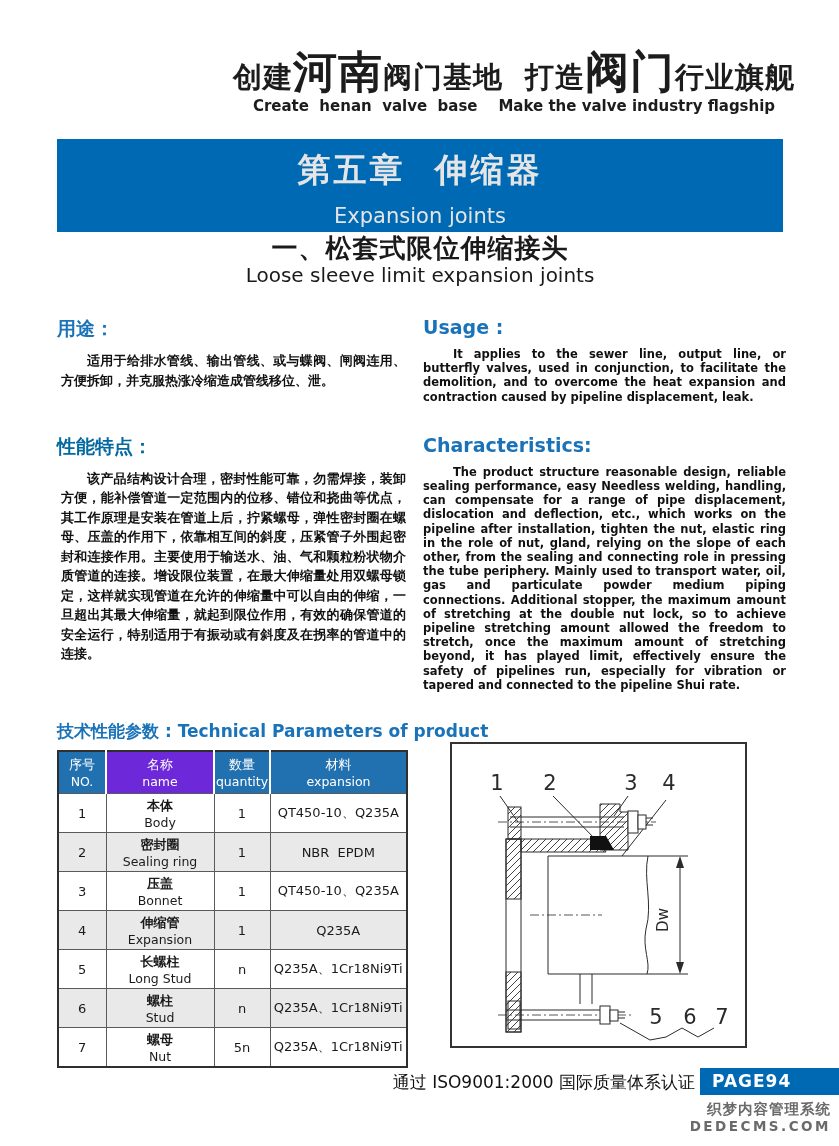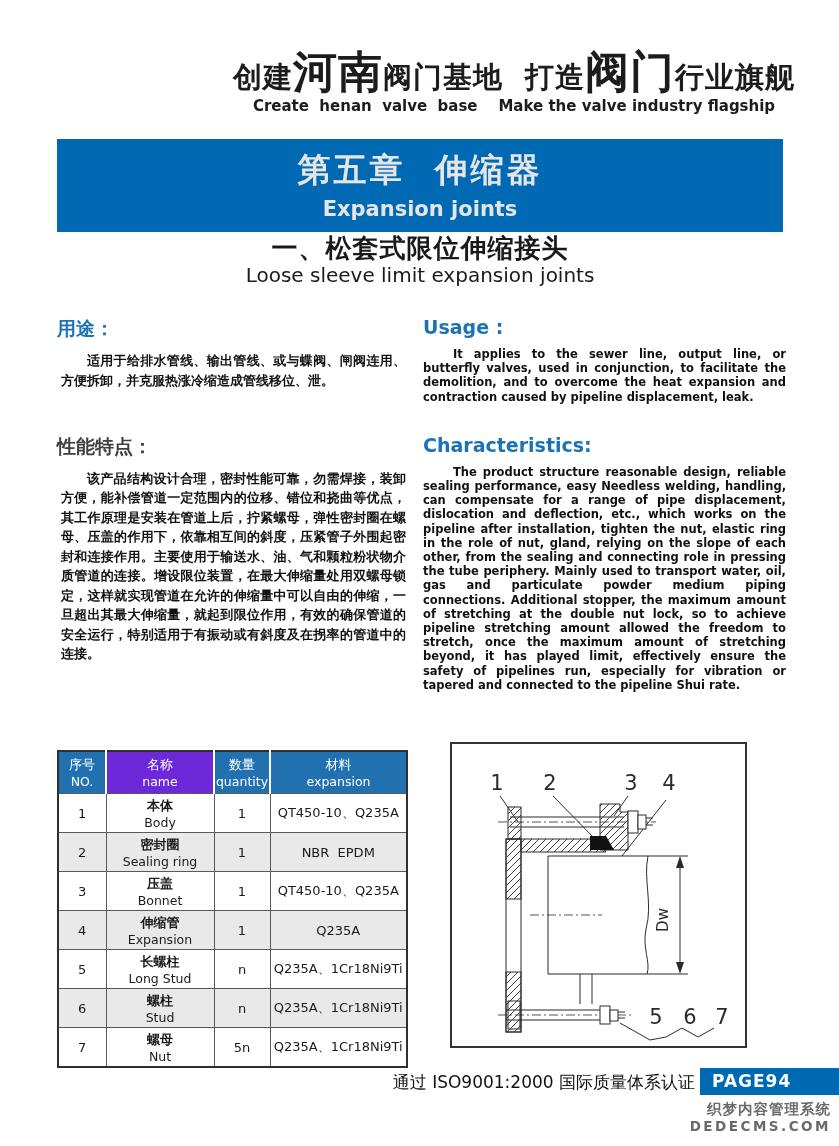--- a/index.html
+++ b/index.html
@@ -13,21 +13,21 @@
   .hdr{position:absolute;top:50px;right:44px;text-align:center;color:#1c1c1c;}
   .hdr-cn{line-height:1;font-weight:700;letter-spacing:1px;}
   .hdr-cn .sm{font-size:29px;vertical-align:baseline;}
   .hdr-cn .lg{font-size:44px;vertical-align:baseline;}
   .hdr-cn .gap{display:inline-block;width:22px;}
   .hdr-en{margin-top:3px;font-size:15px;font-weight:700;white-space:pre;}
 
   
   .banner{position:absolute;left:57px;top:139px;width:726px;height:93px;text-align:center;color:#e5e5e5;}
   .banner-title{padding-top:9px;font-size:33px;font-weight:700;letter-spacing:3px;white-space:pre;}
-  .banner-sub{margin-top:4px;font-size:21px;font-weight:bold;}
+  .banner-sub{margin-top:11px;font-size:21px;}
 
   
   .sec-title{position:absolute;left:57px;width:726px;text-align:center;}
   .sec-title-cn{top:231px;font-size:26px;font-weight:700;letter-spacing:1px;}
   .sec-title-en{top:262px;font-size:20px;}
 
   
   .cols{position:absolute;left:57px;top:316px;width:729px;display:grid;
         grid-template-columns:353px 1fr;column-gap:13px;}
   .blk h3{margin:0 0 9px 0;font-size:19px;font-weight:700;}
@@ -82,29 +82,30 @@
   <div class="cols">
     <div class="blk">
       <h3 class="hd-blue" style="color: rgb(26, 115, 184);">用途：</h3>
       <p class="p-cn">适用于给排水管线、输出管线、或与蝶阀、闸阀连用、方便拆卸，并克服热涨冷缩造成管线移位、泄。</p>
     </div>
     <div class="blk">
       <h3 class="hd-blue" style="color: rgb(26, 115, 184);">Usage :</h3>
       <p class="p-en">It applies to the sewer line, output line, or butterfly valves, used in conjunction, to facilitate the demolition, and to overcome the heat expansion and contraction caused by pipeline displacement, leak.</p>
     </div>
     <div class="blk row2">
-      <h3 class="hd-blue" style="color: #404040;">性能特点：</h3>
+      <h3 class="hd-blue" style="color: #0369a1;">性能特点：</h3>
       <p class="p-cn">该产品结构设计合理，密封性能可靠，勿需焊接，装卸方便，能补偿管道一定范围内的位移、错位和挠曲等优点，其工作原理是安装在管道上后，拧紧螺母，弹性密封圈在螺母、压盖的作用下，依靠相互间的斜度，压紧管子外围起密封和连接作用。主要使用于输送水、油、气和颗粒粉状物介质管道的连接。增设限位装置，在最大伸缩量处用双螺母锁定，这样就实现管道在允许的伸缩量中可以自由的伸缩，一旦超出其最大伸缩量，就起到限位作用，有效的确保管道的安全运行，特别适用于有振动或有斜度及在拐率的管道中的连接。</p>
     </div>
     <div class="blk row2">
       <h3 class="hd-blue" style="color: rgb(26, 115, 184);">Characteristics:</h3>
       <p class="p-en">The product structure reasonable design, reliable sealing performance, easy Needless welding, handling, can compensate for a range of pipe displacement, dislocation and deflection, etc., which works on the pipeline after installation, tighten the nut, elastic ring in the role of nut, gland, relying on the slope of each other, from the sealing and connecting role in pressing the tube periphery. Mainly used to transport water, oil, gas and particulate powder medium piping connections. Additional stopper, the maximum amount of stretching at the double nut lock, so to achieve pipeline stretching amount allowed the freedom to stretch, once the maximum amount of stretching beyond, it has played limit, effectively ensure the safety of pipelines run, especially for vibration or tapered and connected to the pipeline Shui rate.</p>
     </div>
   </div>
 
+  <div class="tech-hd hd-blue" style="color: rgb(26, 115, 184);">技术性能参数 : Technical Parameters of product</div>
 
   <table class="params">
     <colgroup>
         <col style="width:48px">
         <col style="width:108px">
         <col style="width:56px">
         <col style="width:137px">
       </colgroup>
     <thead>
       <tr>

